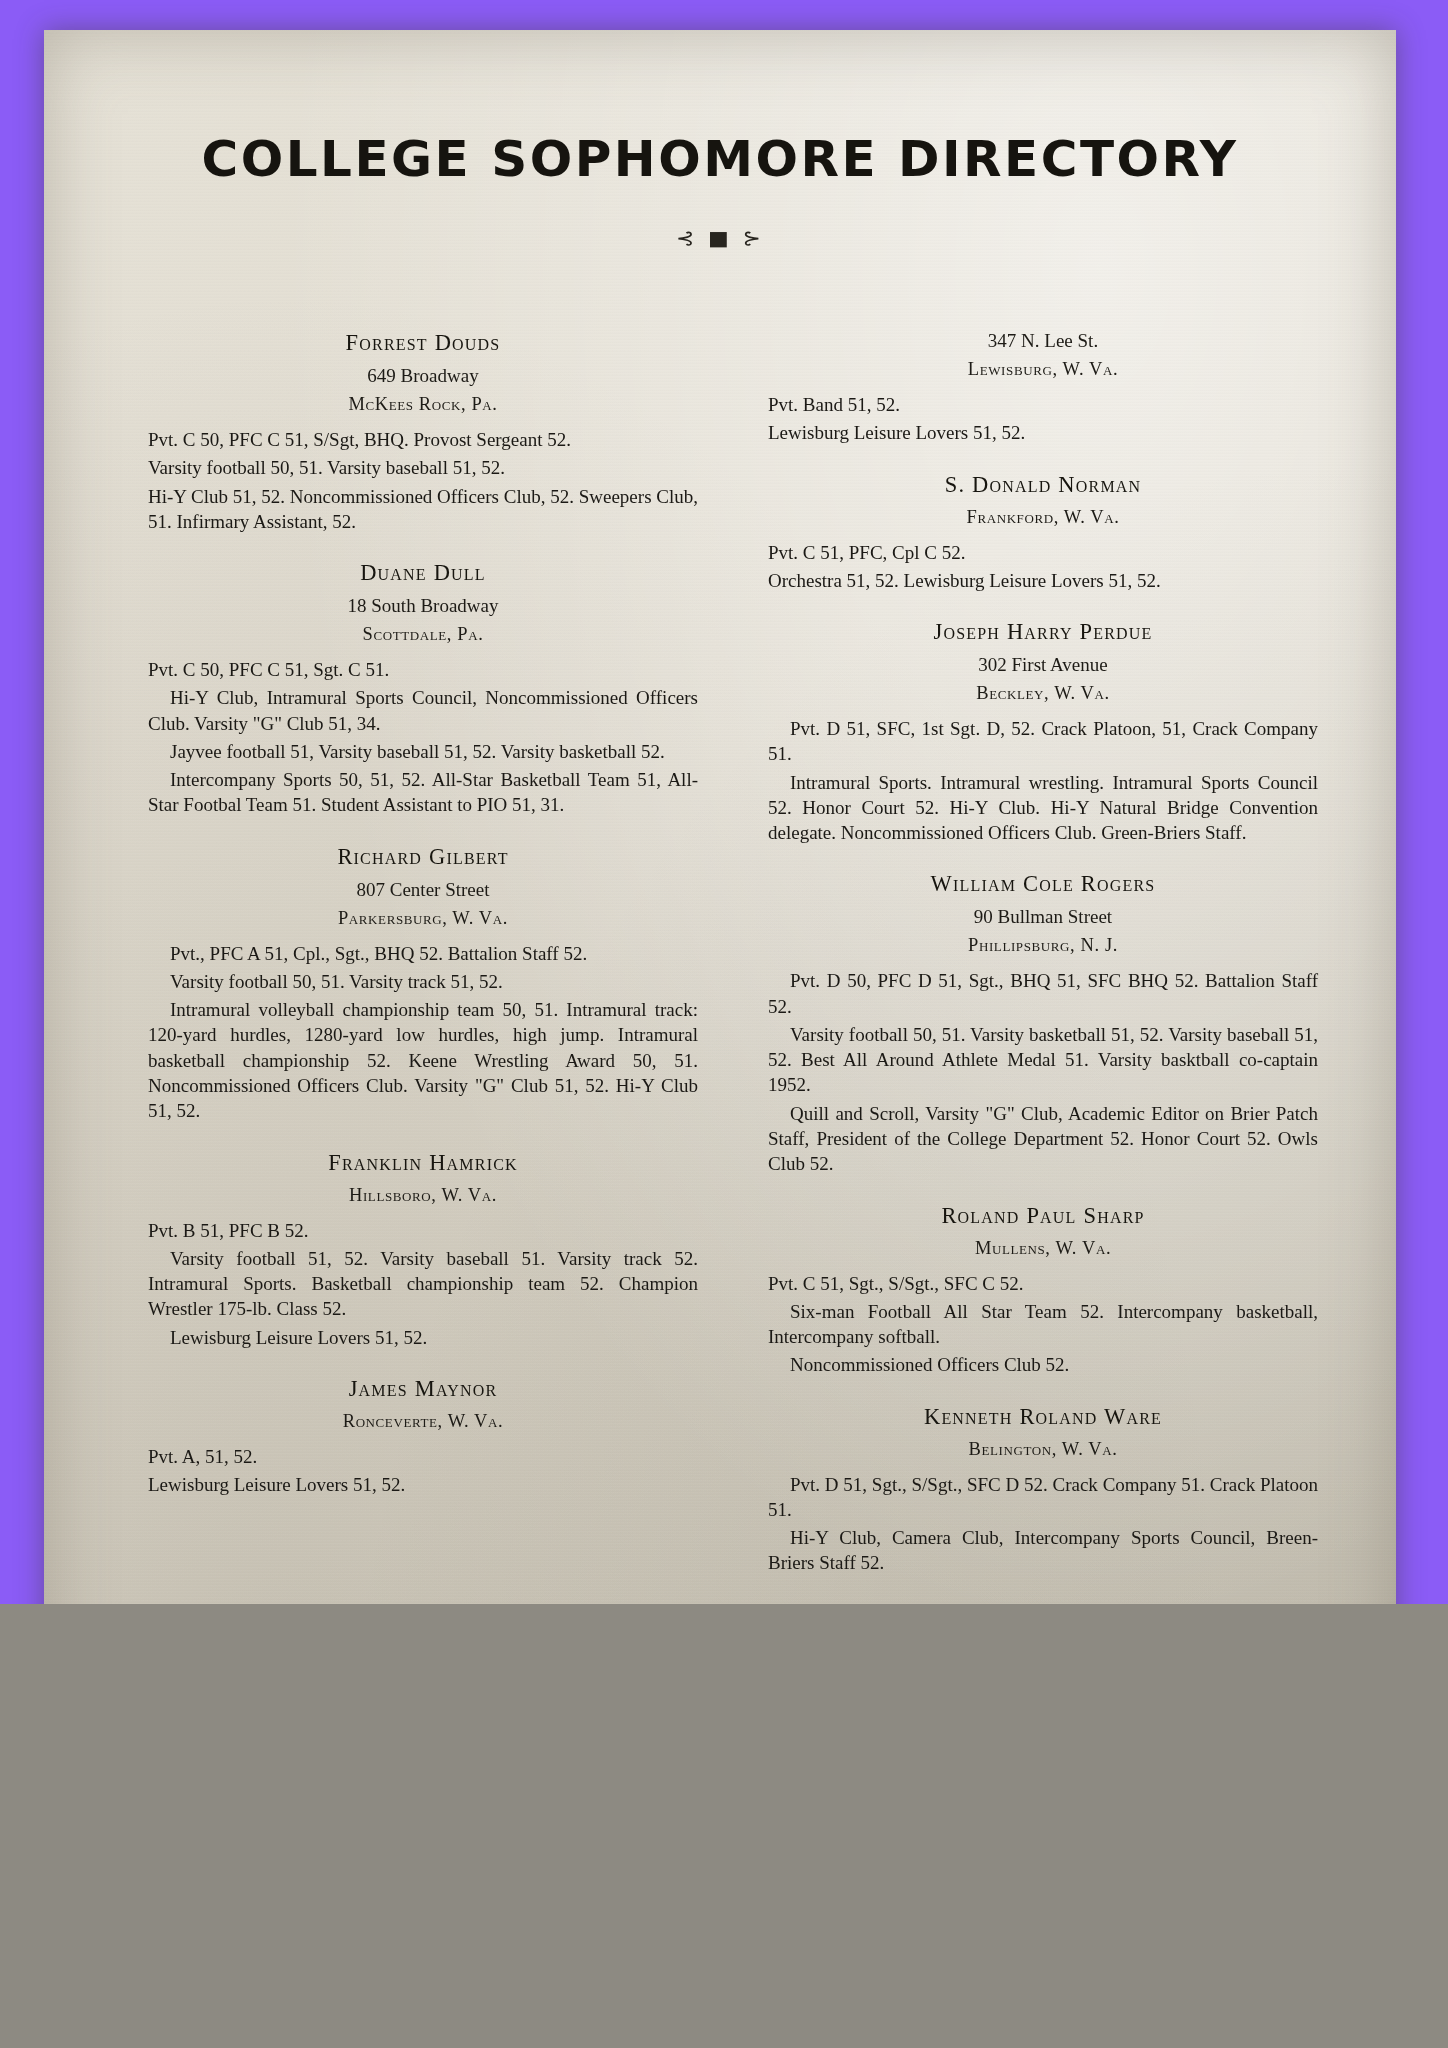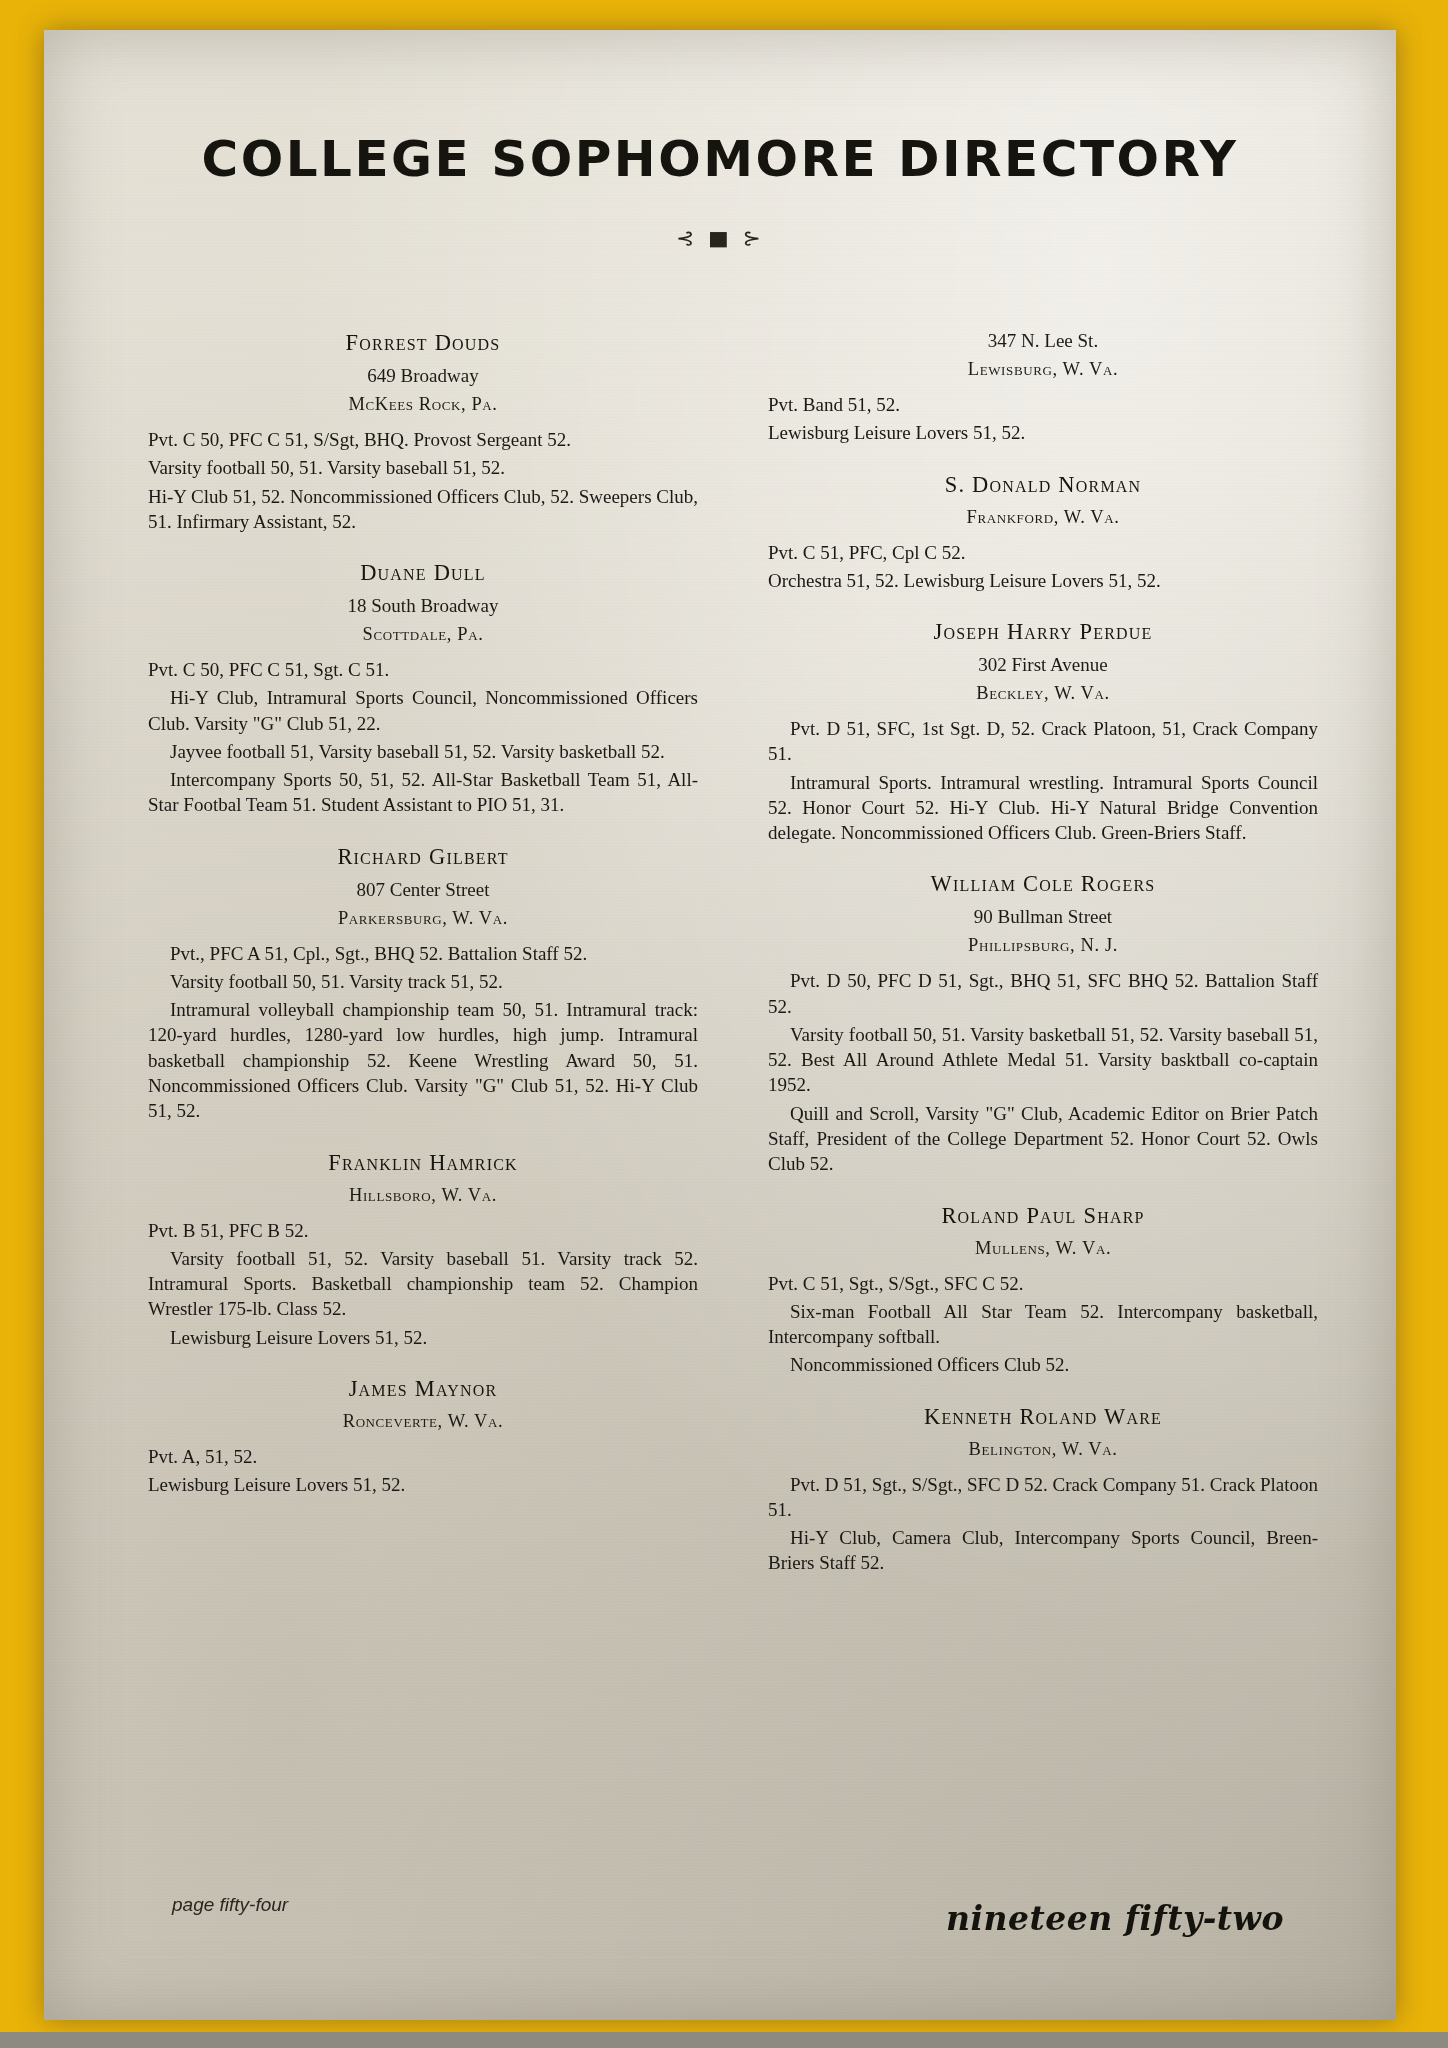--- a/index.html
+++ b/index.html
@@ -3,23 +3,23 @@
 <meta charset="utf-8">
 <style>
   html, body {
     margin: 0;
     padding: 0;
     background: #8d8a82;
   }
   .page {
     position: relative;
     width: 1448px;
-    height: 2032px;
+    height: 1604px;
     overflow: hidden;
-    background: #eab308;
+    background: #8b5cf6;
     font-family: "Liberation Serif", serif;
   }
   
   .paper {
     position: absolute;
     left: 44px;
     top: 30px;
     width: 1352px;
     height: 1990px;
     background:
@@ -163,21 +163,21 @@
             <p class="para">Pvt. C 50, PFC C 51, S/Sgt, BHQ. Provost Sergeant 52.</p>
             <p class="para">Varsity football 50, 51. Varsity baseball 51, 52.</p>
             <p class="para">Hi-Y Club 51, 52. Noncommissioned Officers Club, 52. Sweepers Club, 51. Infirmary Assistant, 52.</p>
           </div>
 
           <div class="entry">
             <div class="entry-name">Duane Dull</div>
             <div class="entry-addr">18 South Broadway</div>
             <div class="entry-city">Scottdale, Pa.</div>
             <p class="para">Pvt. C 50, PFC C 51, Sgt. C 51.</p>
-            <p class="para indent">Hi-Y Club, Intramural Sports Council, Noncommissioned Officers Club. Varsity "G" Club 51, 22.</p>
+            <p class="para indent">Hi-Y Club, Intramural Sports Council, Noncommissioned Officers Club. Varsity "G" Club 51, 34.</p>
             <p class="para indent">Jayvee football 51, Varsity baseball 51, 52. Varsity basketball 52.</p>
             <p class="para indent">Intercompany Sports 50, 51, 52. All-Star Basketball Team 51, All-Star Footbal Team 51. Student Assistant to PIO 51, 31.</p>
           </div>
 
           <div class="entry">
             <div class="entry-name">Richard Gilbert</div>
             <div class="entry-addr">807 Center Street</div>
             <div class="entry-city">Parkersburg, W. Va.</div>
             <p class="para indent">Pvt., PFC A 51, Cpl., Sgt., BHQ 52. Battalion Staff 52.</p>
             <p class="para indent">Varsity football 50, 51. Varsity track 51, 52.</p>

